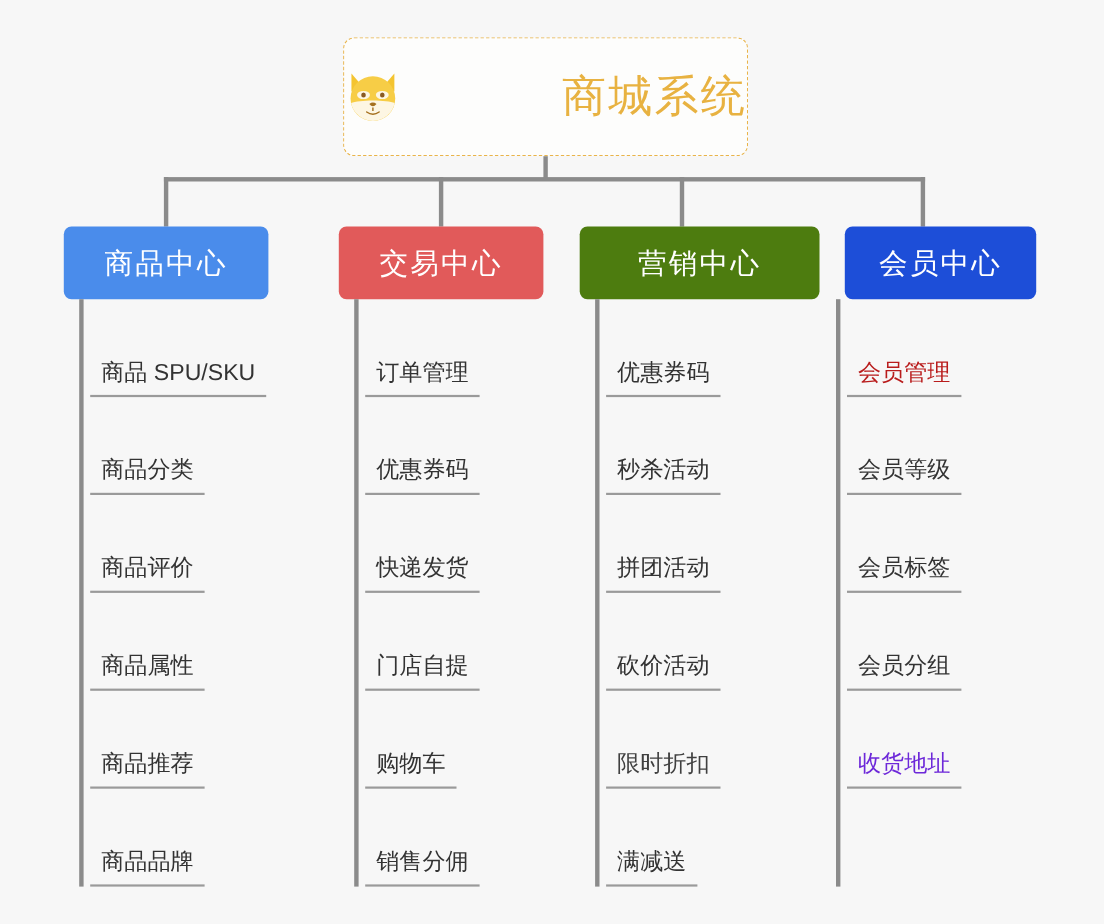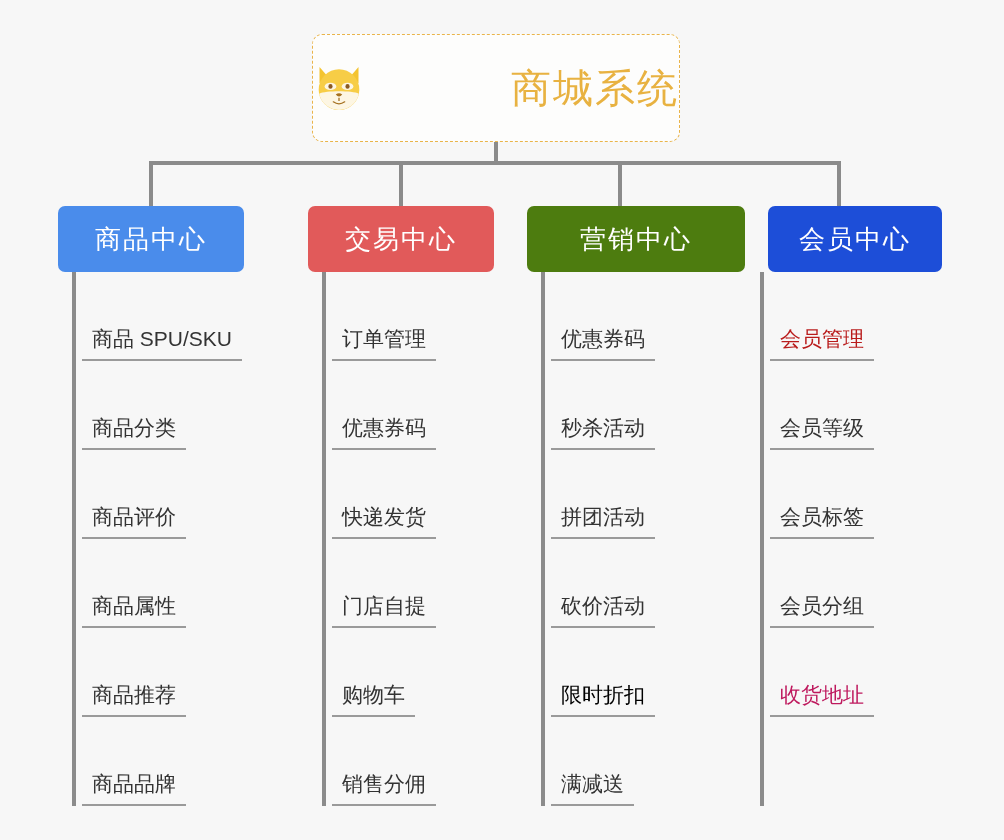--- a/index.html
+++ b/index.html
@@ -204,21 +204,21 @@
       <div class="leaf">
           <span class="leaf-label" style="color: rgb(51, 51, 51); border-bottom-color: rgb(154, 154, 154);">秒杀活动</span>
         </div>
       <div class="leaf">
           <span class="leaf-label" style="color: rgb(51, 51, 51); border-bottom-color: rgb(154, 154, 154);">拼团活动</span>
         </div>
       <div class="leaf">
           <span class="leaf-label" style="color: rgb(51, 51, 51); border-bottom-color: rgb(154, 154, 154);">砍价活动</span>
         </div>
       <div class="leaf">
-          <span class="leaf-label" style="color: #000000; border-bottom-color: rgb(154, 154, 154);">限时折扣</span>
+          <span class="leaf-label" style="color: #404040; border-bottom-color: rgb(154, 154, 154);">限时折扣</span>
         </div>
       <div class="leaf">
           <span class="leaf-label" style="color: rgb(51, 51, 51); border-bottom-color: rgb(154, 154, 154);">满减送</span>
         </div>
     </div>
   </div>
 
   <div class="column" style="left:746px;">
     <div class="cat-box" style="width: 174px; background: #1d4ed8; margin-left: 22px;">
       <span>会员中心</span>
@@ -231,18 +231,18 @@
       <div class="leaf">
           <span class="leaf-label" style="color: rgb(51, 51, 51); border-bottom-color: rgb(154, 154, 154);">会员等级</span>
         </div>
       <div class="leaf">
           <span class="leaf-label" style="color: rgb(51, 51, 51); border-bottom-color: rgb(154, 154, 154);">会员标签</span>
         </div>
       <div class="leaf">
           <span class="leaf-label" style="color: rgb(51, 51, 51); border-bottom-color: rgb(154, 154, 154);">会员分组</span>
         </div>
       <div class="leaf">
-          <span class="leaf-label" style="color: #be185d; border-bottom-color: rgb(154, 154, 154);">收货地址</span>
+          <span class="leaf-label" style="color: #6d28d9; border-bottom-color: rgb(154, 154, 154);">收货地址</span>
         </div>
     </div>
   </div>
 
 </div>
 
 </body></html>

